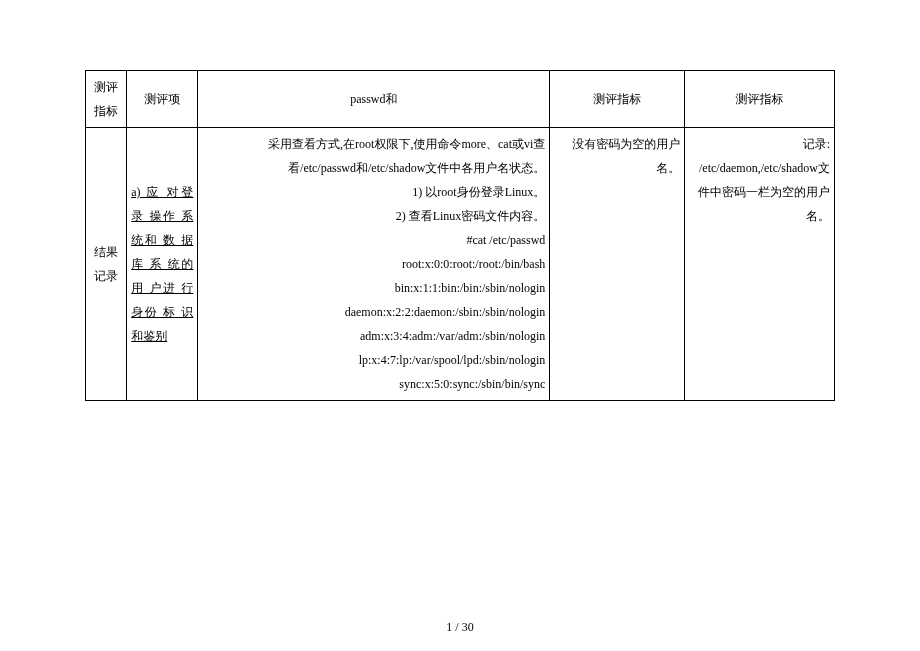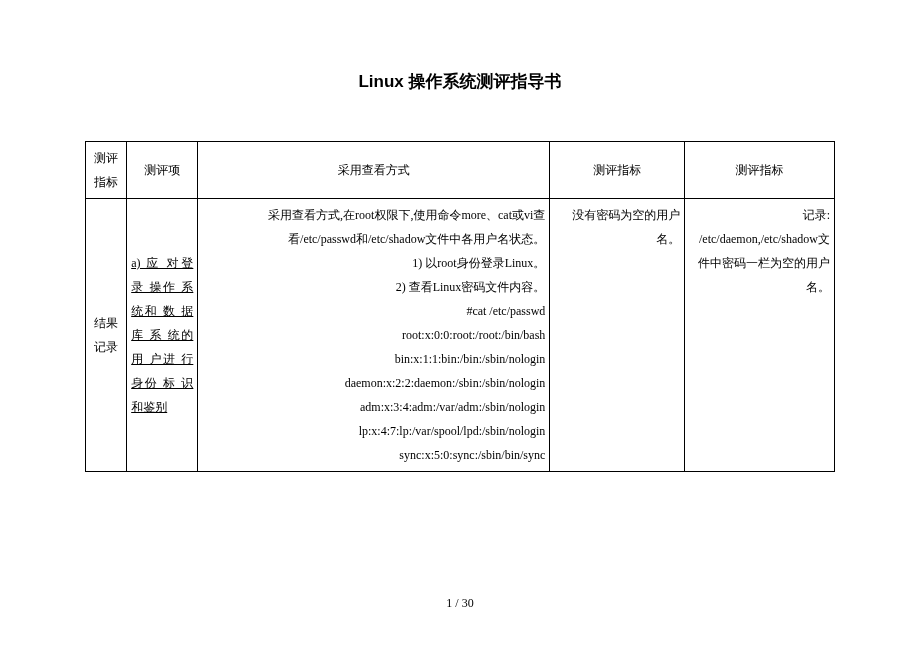--- a/index.html
+++ b/index.html
@@ -60,48 +60,47 @@
     }
     .left-top {
       vertical-align: top;
       text-align: right;
     }
     .pre-line {
       white-space: pre-line;
     }
     .footer {
       position: absolute;
-      bottom: 40px;
+      bottom: 16px;
       width: 920px;
       left: 0;
       text-align: center;
       font-size: 12px;
       font-family: "SimSun", "宋体", serif;
     }
   </style>
 </head>
 <body>
 
 <div class="page">
 
-  <div class="title">Linux 操作系统测评指导书</div>
 
   <table>
     <colgroup>
       <col class="c1">
         <col class="c2">
         <col class="c3">
         <col class="c4">
         <col class="c5">
     </colgroup>
     <thead>
       <tr>
         <th>测评指标</th>
         <th>测评项</th>
-        <th>采用查看方式</th>
+        <th>passwd和</th>
         <th>测评指标</th>
         <th>测评指标</th>
       </tr>
     </thead>
     <tbody>
       <tr>
         <td class="rot">结果记录</td>
         <td class="justify">a) 应 对登 录 操作 系 统和 数 据库 系 统的 用 户进 行 身份 标 识和鉴别</td>
         <td class="left-top pre-line">采用查看方式,在root权限下,使用命令more、cat或vi查看/etc/passwd和/etc/shadow文件中各用户名状态。
 1)  以root身份登录Linux。

